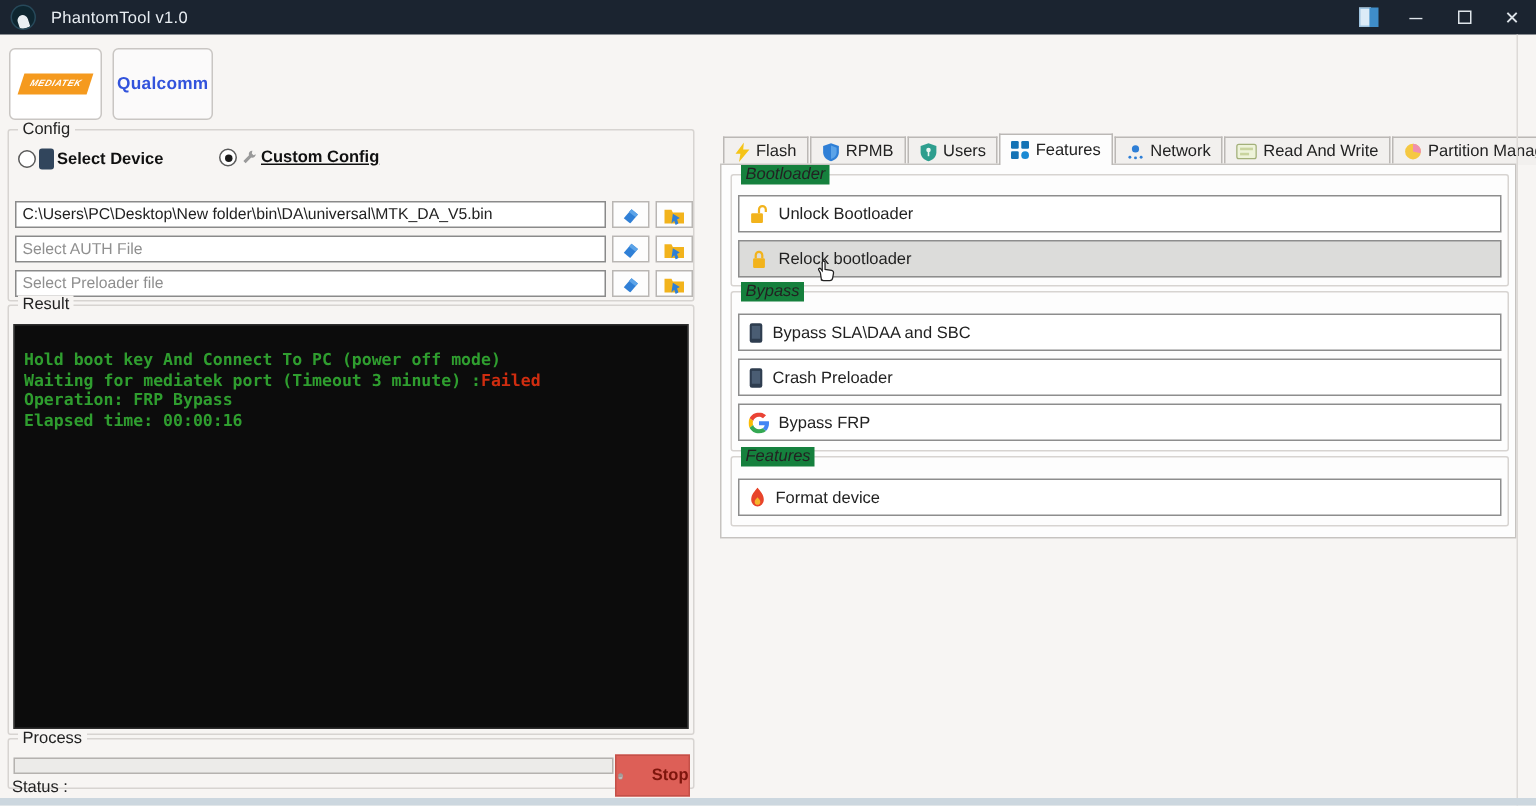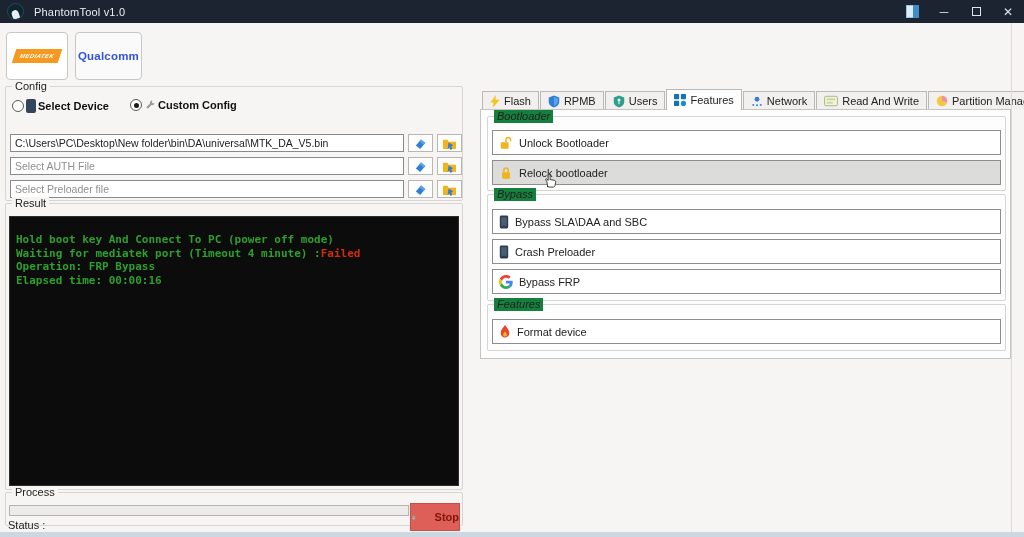--- a/index.html
+++ b/index.html
@@ -116,21 +116,21 @@
 </div>
 
 <div class="groupbox" style="left:5px; top:86px; width:458px; height:115px;">
   <span class="legend">Config</span>
 
   <div class="radio-row" style="left:6px;">
     <span class="radio"></span>
     <span class="phone-glyph"></span>
     <span>Select Device</span>
   </div>
-  <div class="radio-row" style="left:124px;">
+  <div class="radio-row" style="left:140px;text-decoration:underline;">
     <span class="radio checked"></span>
     <svg class="wrench-glyph" viewBox="0 0 16 16">
       <path d="M11 2a3 3 0 0 0-3 4L3 11l2 2 5-5a3 3 0 0 0 4-3l-2 1-1.5-1.5z" fill="#9a9a9a"></path>
     </svg>
     <span>Custom Config</span>
   </div>
 
   <div class="file-row" style="top:47px;">
     <input class="file-input" type="text" value="C:\Users\PC\Desktop\New folder\bin\DA\universal\MTK_DA_V5.bin" style="">
     <div class="tool-btn">
@@ -175,21 +175,21 @@
           <path d="M7 6 l5 3 -2 1 1 3 -2 1 -1-3 -2 2z" fill="#2f7fd6"></path>
       </svg>
     </div>
   </div>
 </div>
 
 <div class="groupbox" style="left:5px; top:203px; width:458px; height:287px;">
   <span class="legend">Result</span>
   <div class="console">
     <div><span class="c-green">Hold boot key And Connect To PC (power off mode)</span><span class="c-val"></span></div>
-    <div><span class="c-green">Waiting for mediatek port (Timeout 4 minute) :</span><span class="c-red">Failed</span></div>
+    <div><span class="c-green">Waiting for mediatek port (Timeout 3 minute) :</span><span class="c-red">Failed</span></div>
     <div><span class="c-green">Operation: </span><span class="c-val">FRP Bypass</span></div>
     <div><span class="c-green">Elapsed time: </span><span class="c-val">00:00:16</span></div>
   </div>
 </div>
 
 <div class="groupbox" style="left:5px; top:492px; width:458px; height:34px;">
   <span class="legend">Process</span>
   <div class="progressbar">
     <div class="progress-fill" style="width: 0%;"></div>
   </div>

